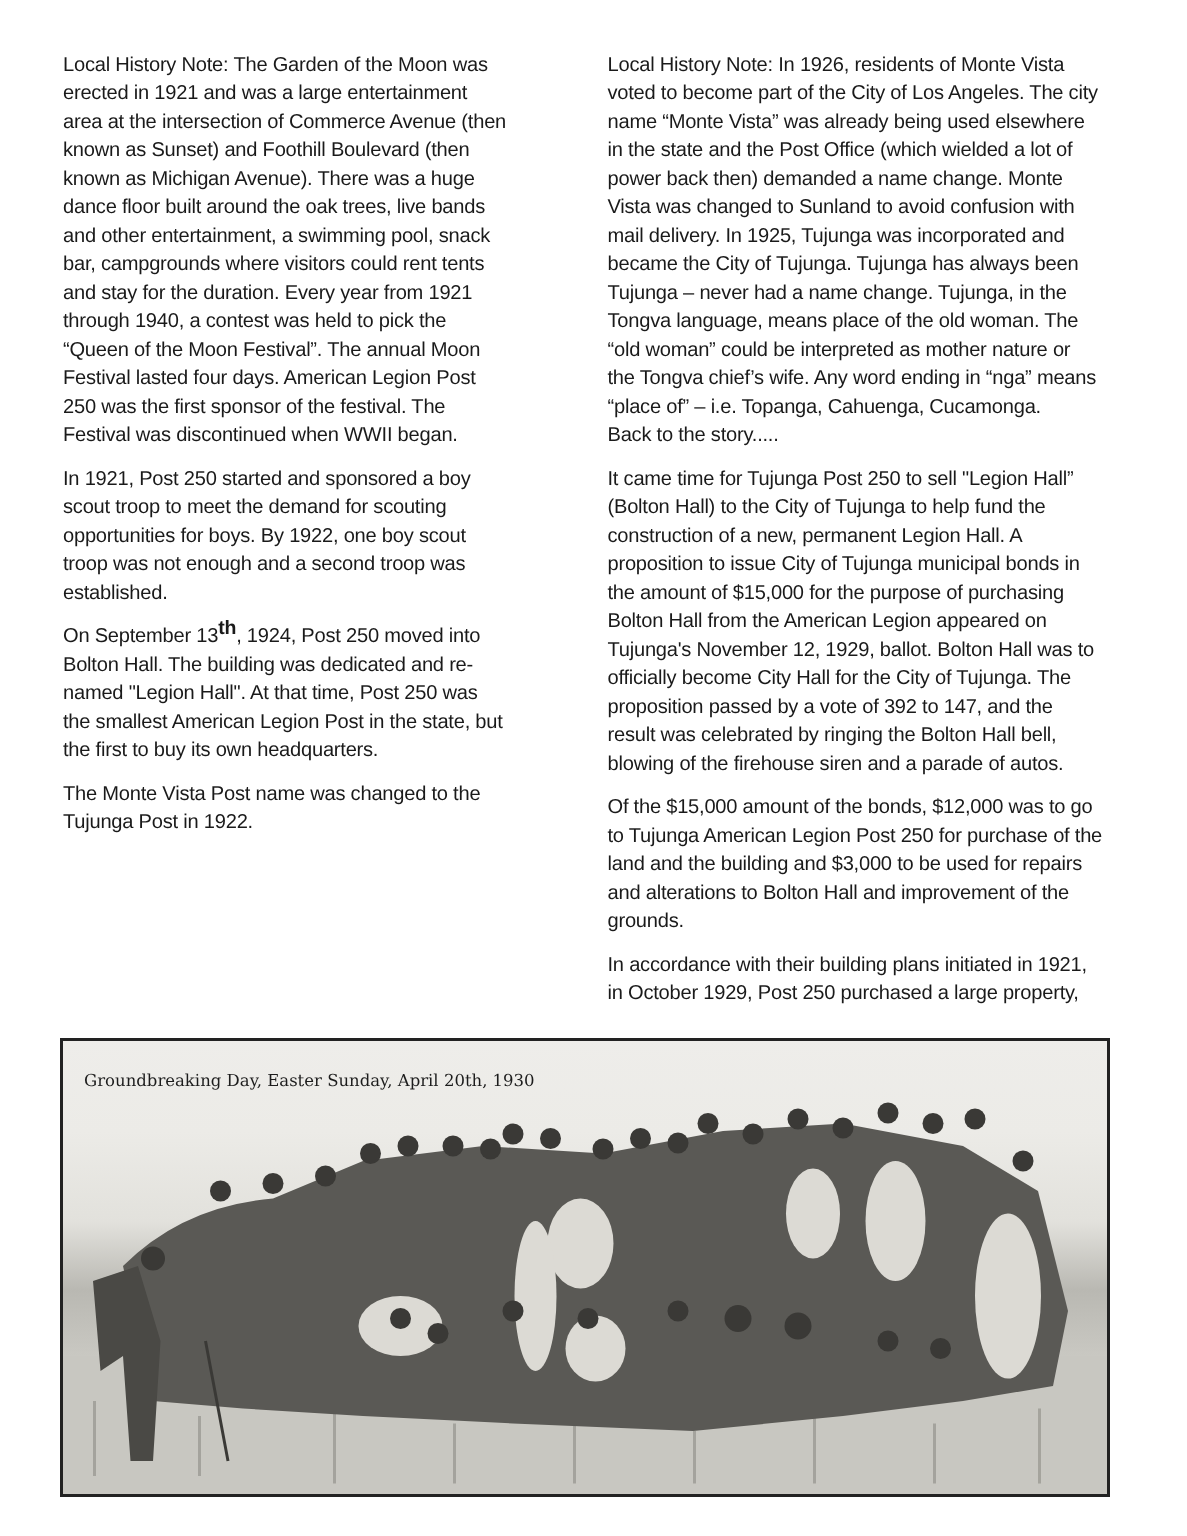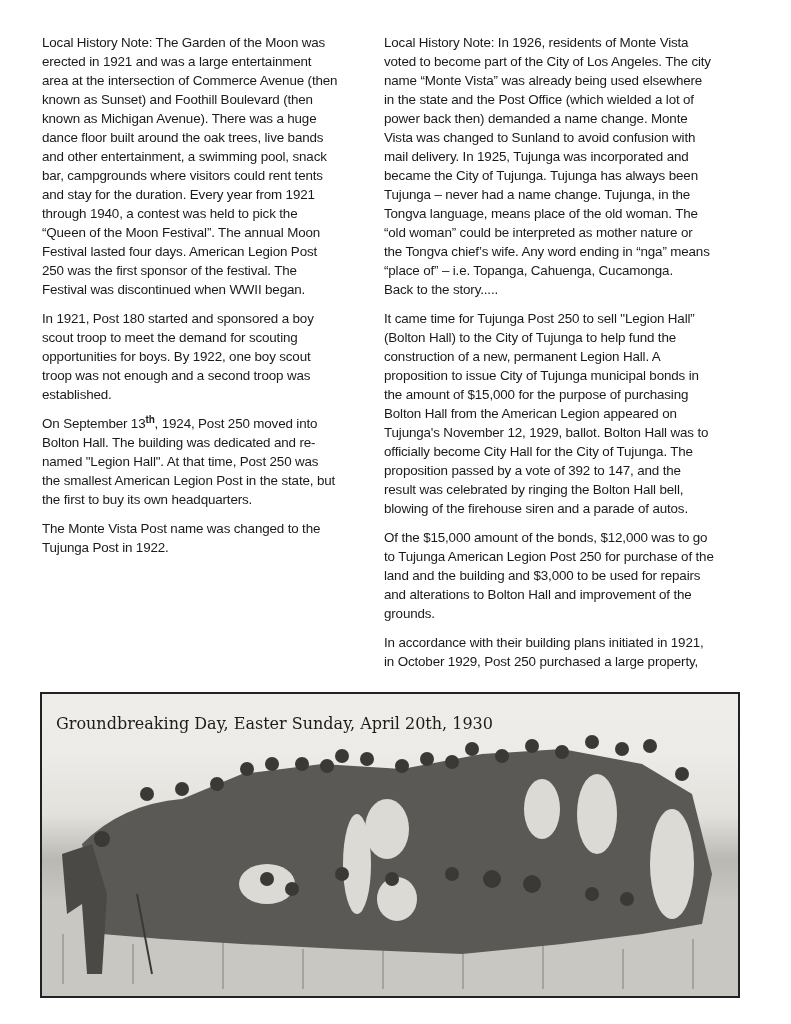--- a/index.html
+++ b/index.html
@@ -7,37 +7,37 @@
     .col {
       position: absolute;
       top: 33px;
       font-family: "Liberation Sans", sans-serif;
       font-size: 13.4px;
       line-height: 19px;
       color: #1a1a1a;
       letter-spacing: -0.15px;
     }
     .col-left { left: 42px; width: 345px; }
-    .col-right { left: 384px; width: 370px; }
+    .col-right { left: 405px; width: 370px; }
     .col p { margin: 0 0 10px 0; white-space: pre-line; }
     .col p.gap-lg { }
-    sup { font-size: 10px; line-height: 0; font-weight: bold; }
+    sup { font-size: 13px; line-height: 0; font-weight: bold; }
     .photo-box {
       position: absolute;
       left: 40px; top: 692px;
       width: 696px; height: 302px;
       border: 2px solid #222;
       background: linear-gradient(#eeedea 0%, #ecebe7 20%, #e2e1dc 40%, #b9b8b2 55%, #cfcec8 75%, #dcdbd6 100%);
       overflow: hidden;
     }
     .caption {
       position: absolute;
       left: 14px; top: 20px;
       font-family: "DejaVu Serif", serif;
-      font-size: 16px;
+      font-size: 11px;
       color: #1c1c1c;
     }
     .crowd {
       position: absolute;
       left: 0; top: 0; width: 100%; height: 100%;
     }
   </style>
 </head>
 <body>
 
@@ -49,21 +49,21 @@
 known as Michigan Avenue).  There was a huge
 dance floor built around the oak trees, live bands
 and other entertainment, a swimming pool, snack
 bar, campgrounds where visitors could rent tents
 and stay for the duration.  Every year from 1921
 through 1940, a contest was held to pick the
 “Queen of the Moon Festival”.  The annual Moon
 Festival lasted four days.  American Legion Post
 250 was the first sponsor of the festival.  The
 Festival was discontinued when WWII began.</p>
-  <p>In 1921, Post 180 started and sponsored a boy
+  <p>In 1921, Post 250 started and sponsored a boy
 scout troop to meet the demand for scouting
 opportunities for boys.  By 1922, one boy scout
 troop was not enough and a second troop was
 established.</p>
   <p><span>On September 13</span><sup>th</sup><span>, 1924, Post 250 moved into
 Bolton Hall.  The building was dedicated and re-
 named "Legion Hall".  At that time, Post 250 was
 the smallest American Legion Post in the state, but
 the first to buy its own headquarters.</span></p>
   <p>The Monte Vista Post name was changed to the

